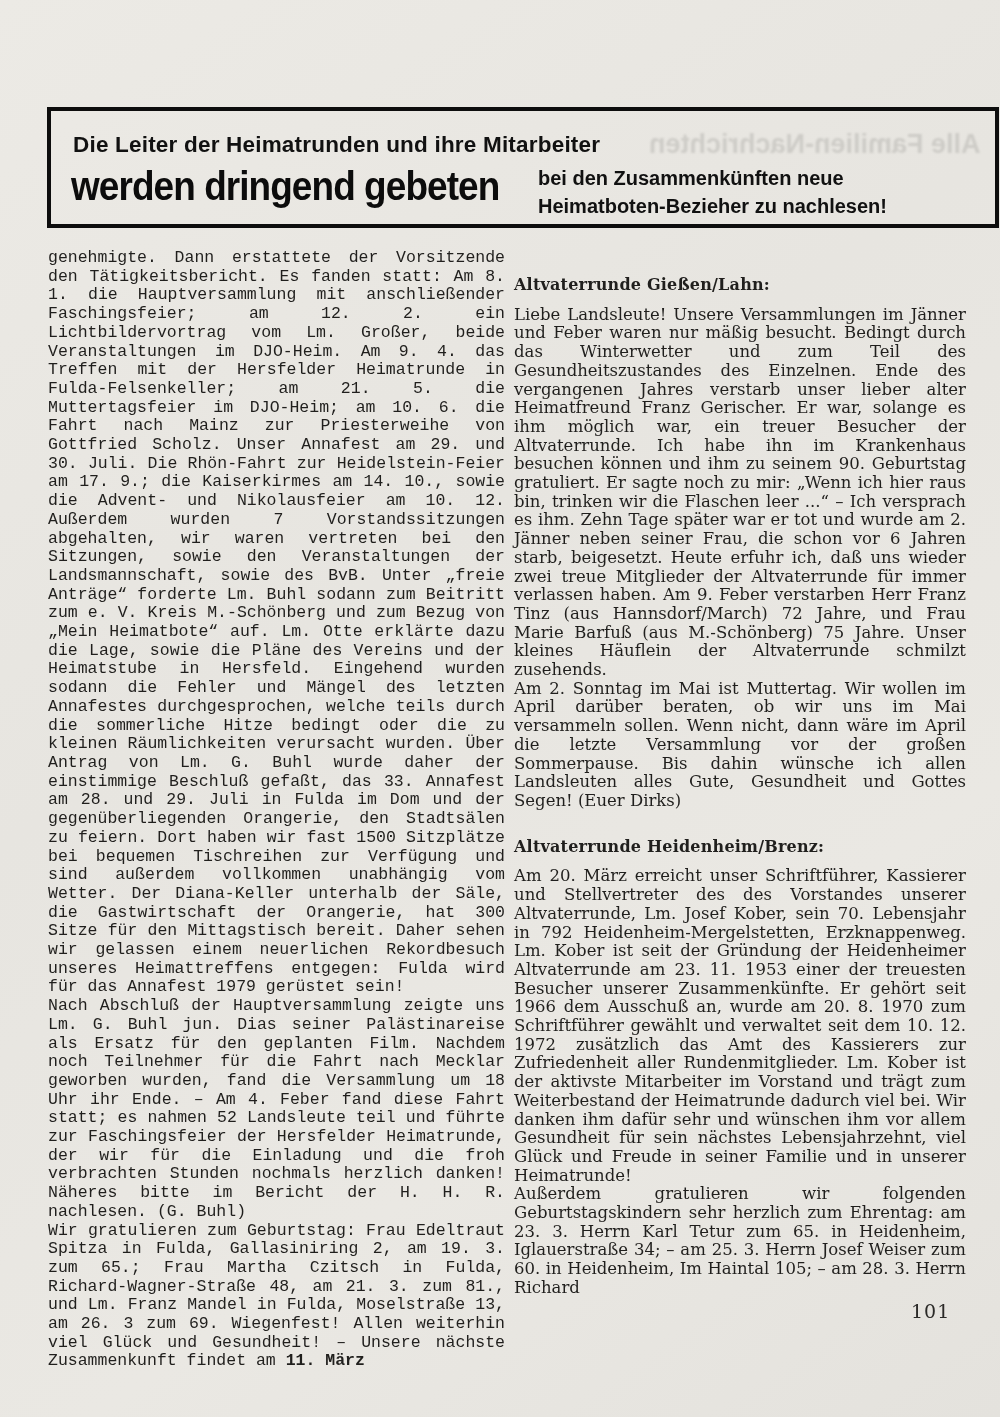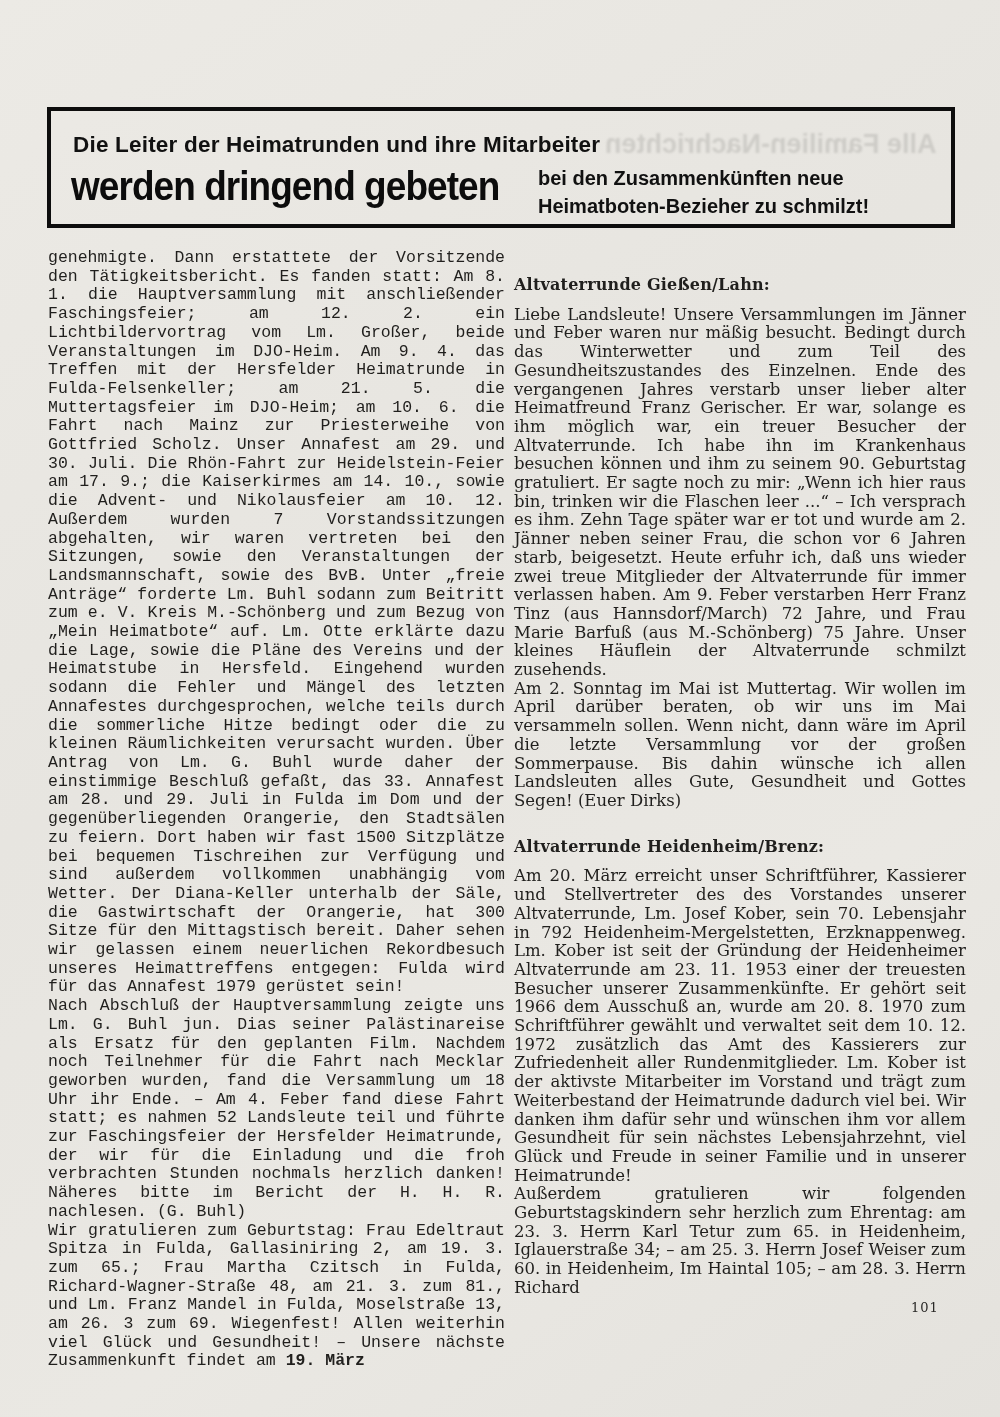--- a/index.html
+++ b/index.html
@@ -9,21 +9,21 @@
     font-family:"DejaVu Serif", serif;
   }
   .page{
     position:relative;width:1000px;height:1417px;overflow:hidden;
     background:linear-gradient(145deg,#eceae5 0%,#e7e5e0 40%,#eae8e3 70%,#e4e2dd 100%);
     color:#1e1d1b;
   }
   
   .banner{
     position:absolute;left:47px;top:107px;width:900px;height:113px;
-    border:4px solid #0d0d0d;background:transparent;
+    border:4px solid #0d0d0d;background:transparent;padding-left:44px;
   }
   .banner-line1{
     position:absolute;left:22px;top:21px;
     font-family:"Liberation Sans", sans-serif;font-weight:700;
     font-size:22.5px;letter-spacing:0.2px;color:#111;white-space:nowrap;
   }
   .banner-big{
     position:absolute;left:20px;top:52px;
     font-family:"Liberation Sans", sans-serif;font-weight:700;
     font-size:41px;letter-spacing:-1px;color:#0c0c0c;white-space:nowrap;
@@ -51,42 +51,42 @@
   .col.left{left:48px;width:457px;font-family:Liberation Mono, monospace;}
   .col.right{left:514px;width:452px;}
   .col p{margin:0;}
   .bhead{
     font-size:16px;font-weight:700;margin:27px 0 11px 0;
     text-align:left;letter-spacing:0.2px;
   }
   .b{font-weight:700;}
   .pagenum{
     position:absolute;left:911px;top:1300px;
-    font-size:13px;letter-spacing:1px;color:#2a2927;
+    font-size:19px;letter-spacing:1px;color:#2a2927;
   }
 </style>
 </head>
 <body>
 
 <div class="page">
 
   <div class="banner">
     <div class="bleed">Alle Familien-Nachrichten</div>
     <div class="banner-line1">Die Leiter der Heimatrunden und ihre Mitarbeiter</div>
     <div class="banner-big">werden dringend gebeten</div>
     <div class="banner-right">
       <div>bei den Zusammenkünften neue</div>
-      <div>Heimatboten-Bezieher zu schmilzt!</div>
+      <div>Heimatboten-Bezieher zu nachlesen!</div>
     </div>
   </div>
 
   <div class="col left">
     <p>genehmigte. Dann erstattete der Vorsitzende den Tätigkeitsbericht. Es fanden statt: Am 8. 1. die Hauptversammlung mit anschließender Faschingsfeier; am 12. 2. ein Lichtbildervortrag vom Lm. Großer, beide Veranstaltungen im DJO-Heim. Am 9. 4. das Treffen mit der Hersfelder Heimatrunde in Fulda-Felsenkeller; am 21. 5. die Muttertagsfeier im DJO-Heim; am 10. 6. die Fahrt nach Mainz zur Priesterweihe von Gottfried Scholz. Unser Annafest am 29. und 30. Juli. Die Rhön-Fahrt zur Heidelstein-Feier am 17. 9.; die Kaiserkirmes am 14. 10., sowie die Advent- und Nikolausfeier am 10. 12. Außerdem wurden 7 Vorstandssitzungen abgehalten, wir waren vertreten bei den Sitzungen, sowie den Veranstaltungen der Landsmannschaft, sowie des BvB. Unter „freie Anträge“ forderte Lm. Buhl sodann zum Beitritt zum e. V. Kreis M.-Schönberg und zum Bezug von „Mein Heimatbote“ auf. Lm. Otte erklärte dazu die Lage, sowie die Pläne des Vereins und der Heimatstube in Hersfeld. Eingehend wurden sodann die Fehler und Mängel des letzten Annafestes durchgesprochen, welche teils durch die sommerliche Hitze bedingt oder die zu kleinen Räumlichkeiten verursacht wurden. Über Antrag von Lm. G. Buhl wurde daher der einstimmige Beschluß gefaßt, das 33. Annafest am 28. und 29. Juli in Fulda im Dom und der gegenüberliegenden Orangerie, den Stadtsälen zu feiern. Dort haben wir fast 1500 Sitzplätze bei bequemen Tischreihen zur Verfügung und sind außerdem vollkommen unabhängig vom Wetter. Der Diana-Keller unterhalb der Säle, die Gastwirtschaft der Orangerie, hat 300 Sitze für den Mittagstisch bereit. Daher sehen wir gelassen einem neuerlichen Rekordbesuch unseres Heimattreffens entgegen: Fulda wird für das Annafest 1979 gerüstet sein!</p>
     <p>Nach Abschluß der Hauptversammlung zeigte uns Lm. G. Buhl jun. Dias seiner Palästinareise als Ersatz für den geplanten Film. Nachdem noch Teilnehmer für die Fahrt nach Mecklar geworben wurden, fand die Versammlung um 18 Uhr ihr Ende. – Am 4. Feber fand diese Fahrt statt; es nahmen 52 Landsleute teil und führte zur Faschingsfeier der Hersfelder Heimatrunde, der wir für die Einladung und die froh verbrachten Stunden nochmals herzlich danken! Näheres bitte im Bericht der H. H. R. nachlesen. (G. Buhl)</p>
-    <p><span>Wir gratulieren zum Geburtstag: Frau Edeltraut Spitza in Fulda, Gallasiniring 2, am 19. 3. zum 65.; Frau Martha Czitsch in Fulda, Richard-Wagner-Straße 48, am 21. 3. zum 81., und Lm. Franz Mandel in Fulda, Moselstraße 13, am 26. 3 zum 69. Wiegenfest! Allen weiterhin viel Glück und Gesundheit! – Unsere nächste Zusammenkunft findet am </span><span class="b">19. März</span></p>
+    <p><span>Wir gratulieren zum Geburtstag: Frau Edeltraut Spitza in Fulda, Gallasiniring 2, am 19. 3. zum 65.; Frau Martha Czitsch in Fulda, Richard-Wagner-Straße 48, am 21. 3. zum 81., und Lm. Franz Mandel in Fulda, Moselstraße 13, am 26. 3 zum 69. Wiegenfest! Allen weiterhin viel Glück und Gesundheit! – Unsere nächste Zusammenkunft findet am </span><span class="b">11. März</span></p>
   </div>
 
   <div class="col right">
     <h3 class="bhead">Altvaterrunde Gießen/Lahn:</h3>
     <p>Liebe Landsleute! Unsere Versammlungen im Jänner und Feber waren nur mäßig besucht. Bedingt durch das Winterwetter und zum Teil des Gesundheitszustandes des Einzelnen. Ende des vergangenen Jahres verstarb unser lieber alter Heimatfreund Franz Gerischer. Er war, solange es ihm möglich war, ein treuer Besucher der Altvaterrunde. Ich habe ihn im Krankenhaus besuchen können und ihm zu seinem 90. Geburtstag gratuliert. Er sagte noch zu mir: „Wenn ich hier raus bin, trinken wir die Flaschen leer ...“ – Ich versprach es ihm. Zehn Tage später war er tot und wurde am 2. Jänner neben seiner Frau, die schon vor 6 Jahren starb, beigesetzt. Heute erfuhr ich, daß uns wieder zwei treue Mitglieder der Altvaterrunde für immer verlassen haben. Am 9. Feber verstarben Herr Franz Tinz (aus Hannsdorf/March) 72 Jahre, und Frau Marie Barfuß (aus M.-Schönberg) 75 Jahre. Unser kleines Häuflein der Altvaterrunde schmilzt zusehends.</p>
     <p>Am 2. Sonntag im Mai ist Muttertag. Wir wollen im April darüber beraten, ob wir uns im Mai versammeln sollen. Wenn nicht, dann wäre im April die letzte Versammlung vor der großen Sommerpause. Bis dahin wünsche ich allen Landsleuten alles Gute, Gesundheit und Gottes Segen! (Euer Dirks)</p>
     <h3 class="bhead">Altvaterrunde Heidenheim/Brenz:</h3>
     <p>Am 20. März erreicht unser Schriftführer, Kassierer und Stellvertreter des des Vorstandes unserer Altvaterrunde, Lm. Josef Kober, sein 70. Lebensjahr in 792 Heidenheim-Mergelstetten, Erzknappenweg. Lm. Kober ist seit der Gründung der Heidenheimer Altvaterrunde am 23. 11. 1953 einer der treuesten Besucher unserer Zusammenkünfte. Er gehört seit 1966 dem Ausschuß an, wurde am 20. 8. 1970 zum Schriftführer gewählt und verwaltet seit dem 10. 12. 1972 zusätzlich das Amt des Kassierers zur Zufriedenheit aller Rundenmitglieder. Lm. Kober ist der aktivste Mitarbeiter im Vorstand und trägt zum Weiterbestand der Heimatrunde dadurch viel bei. Wir danken ihm dafür sehr und wünschen ihm vor allem Gesundheit für sein nächstes Lebensjahrzehnt, viel Glück und Freude in seiner Familie und in unserer Heimatrunde!</p>
     <p>Außerdem gratulieren wir folgenden Geburtstagskindern sehr herzlich zum Ehrentag: am 23. 3. Herrn Karl Tetur zum 65. in Heidenheim, Iglauerstraße 34; – am 25. 3. Herrn Josef Weiser zum 60. in Heidenheim, Im Haintal 105; – am 28. 3. Herrn Richard</p>
   </div>

